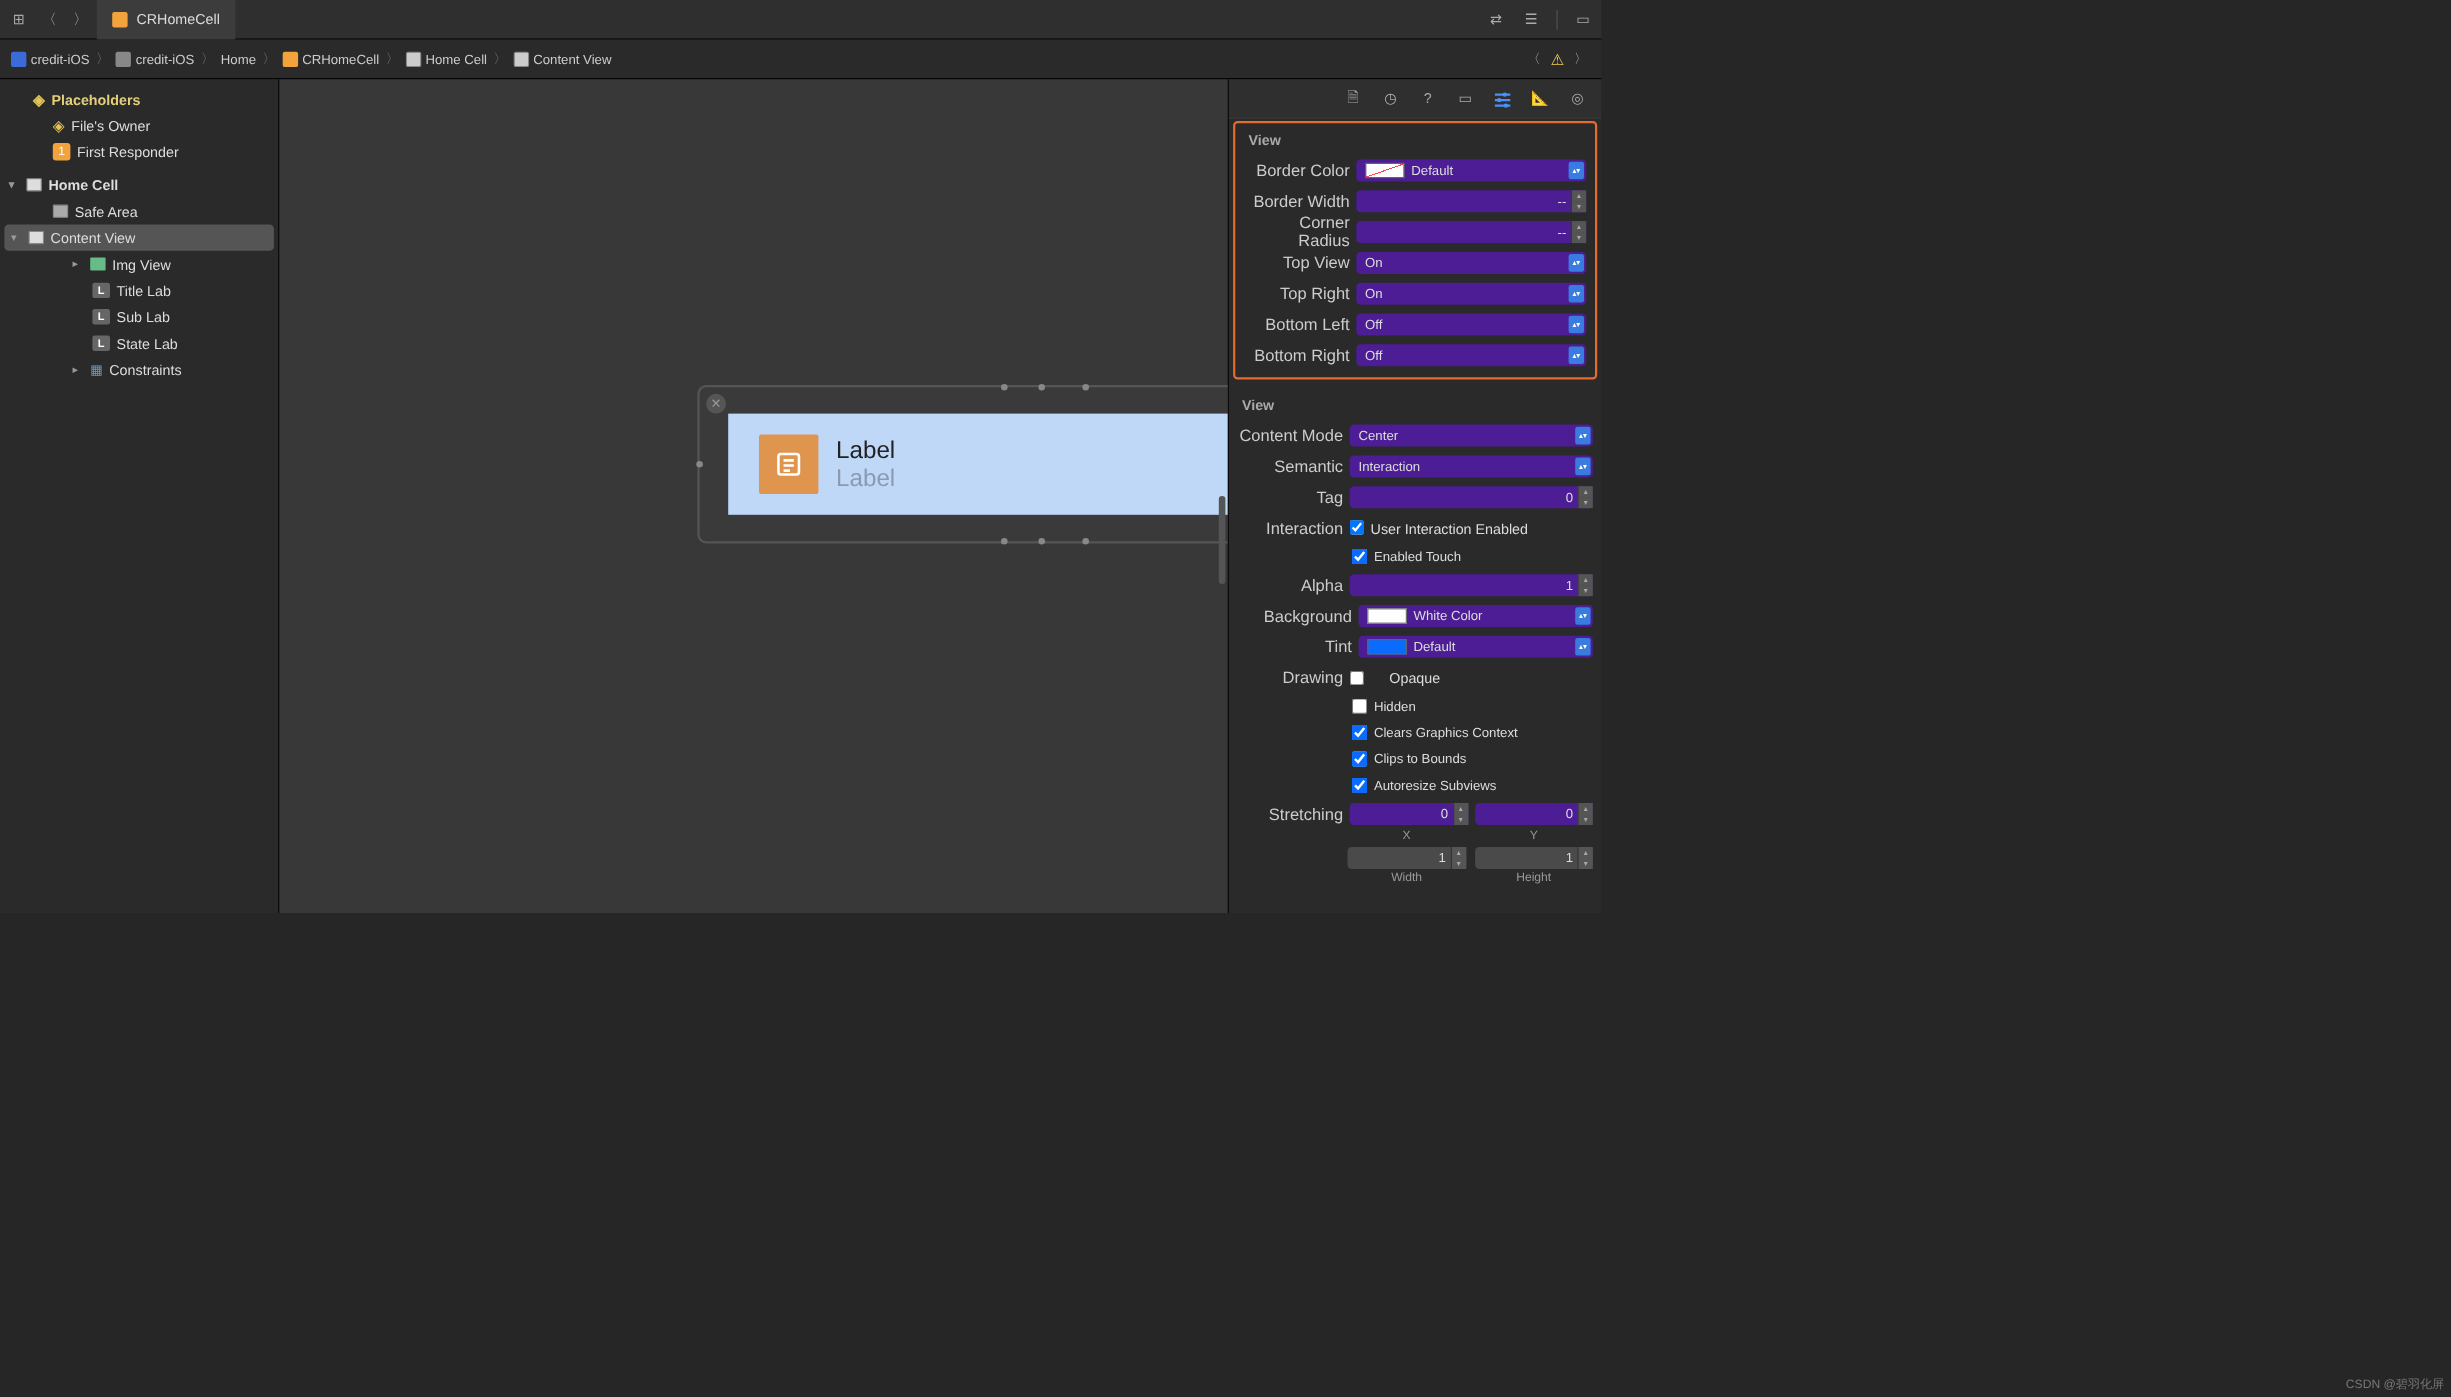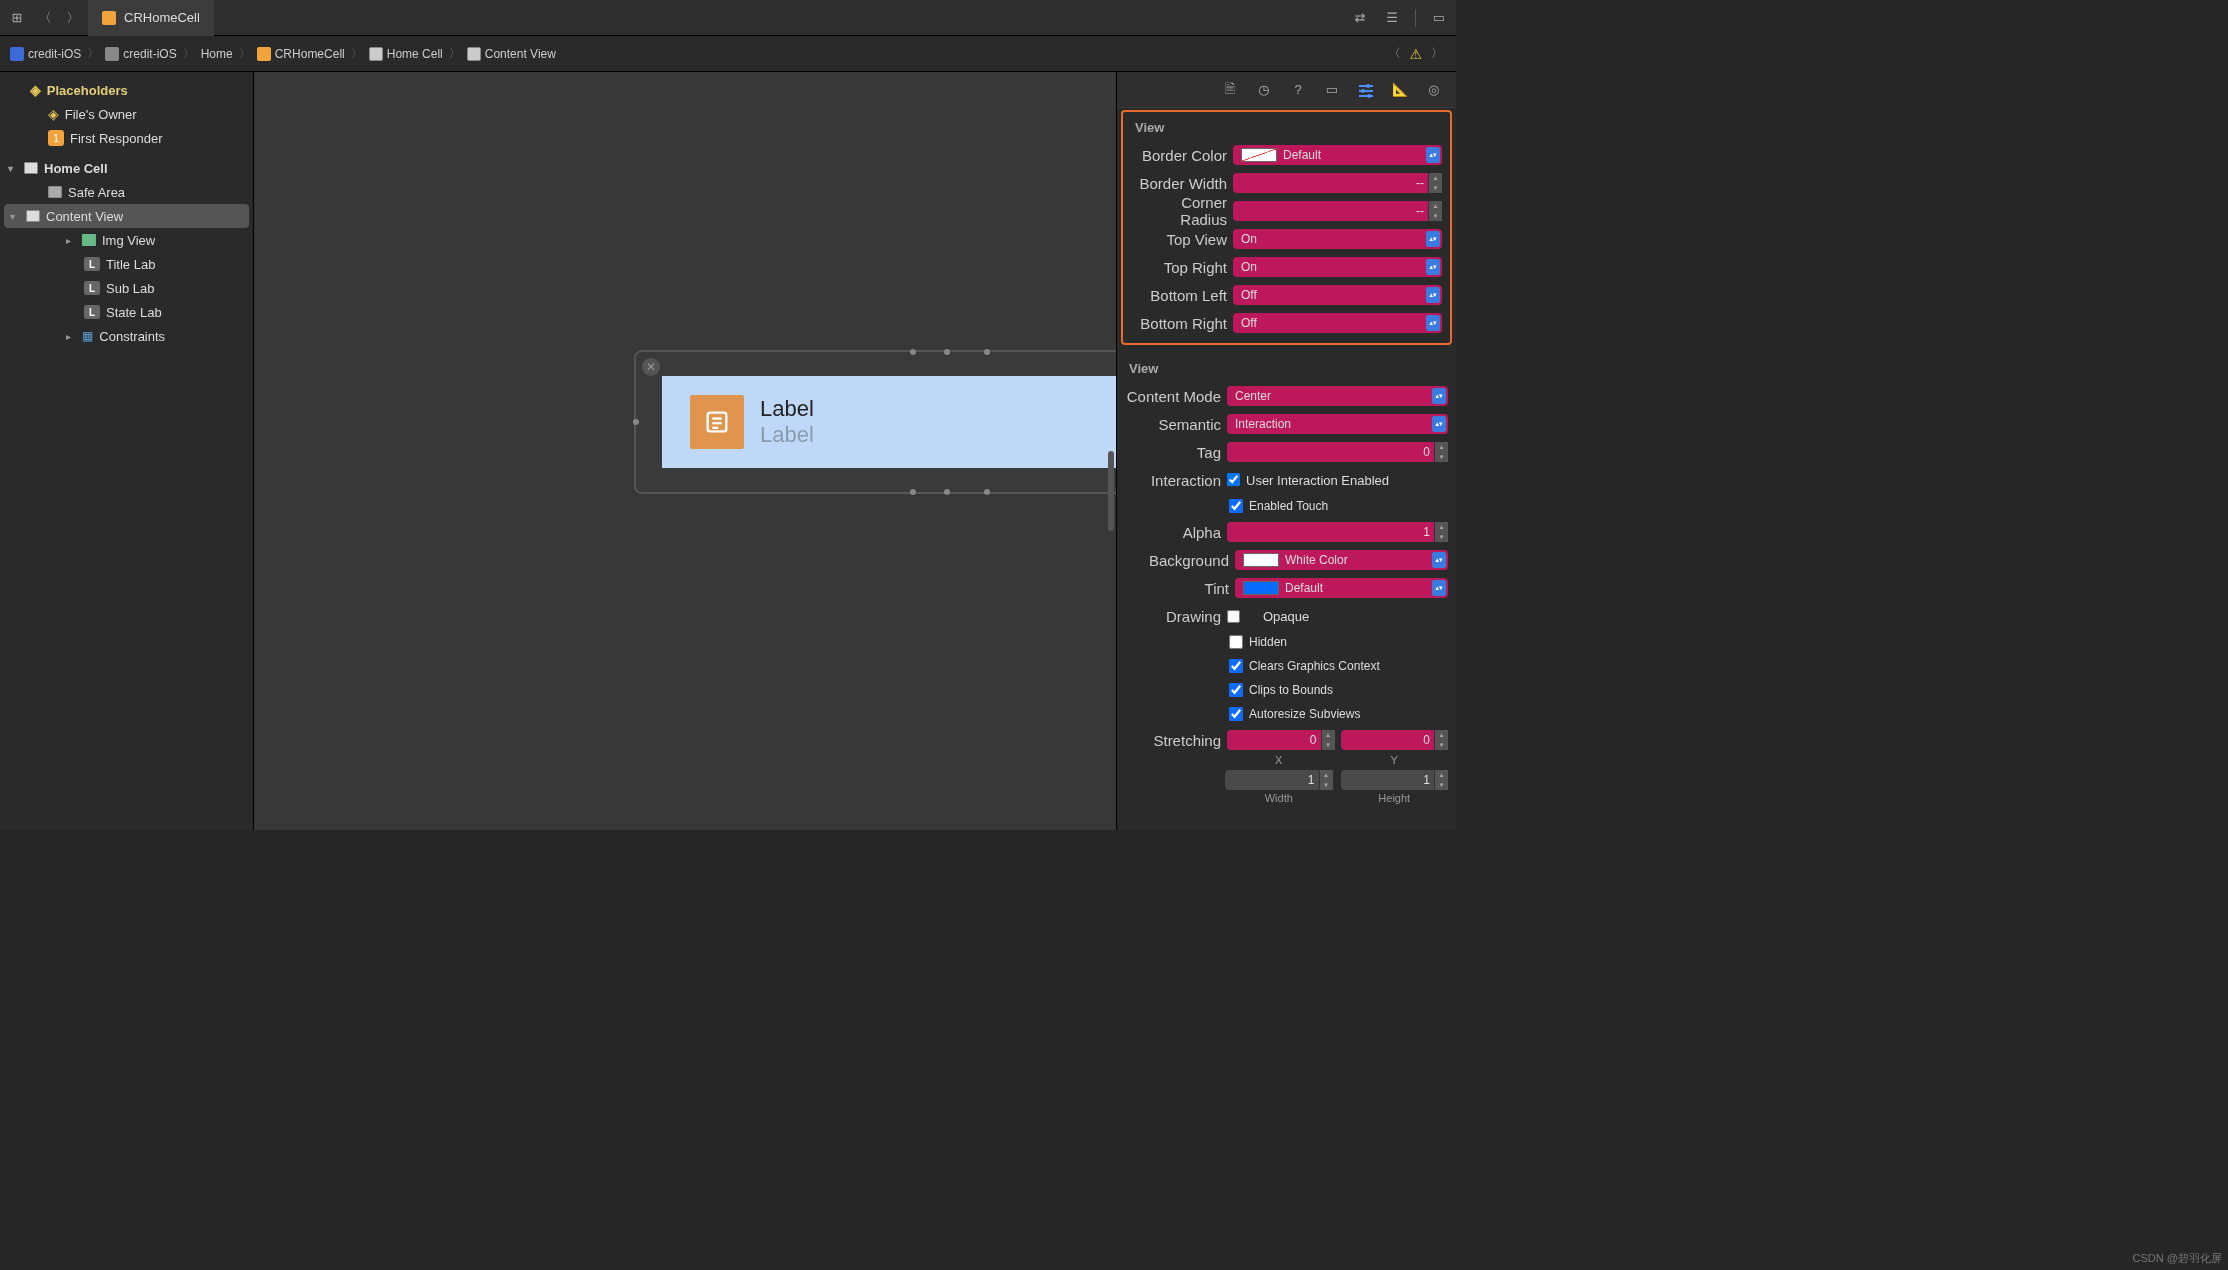--- a/index.html
+++ b/index.html
@@ -61,21 +61,21 @@
 .sel-dots { position:absolute; width:6px; height:6px; background:#888; border-radius:3px;}
 
 
 .inspector { width: 340px; background: #2a2a2a; border-left: 1px solid #000; overflow-y: auto; }
 .inspector-tabs { height: 36px; border-bottom: 1px solid #3a3a3a; display: flex; align-items: center; justify-content: flex-end; gap: 14px; padding: 0 12px; background:#2f2f2f;}
 .inspector-tabs .icon-btn { width: 20px; }
 .section-title { color: #aaa; font-size: 13px; font-weight: 600; padding: 8px 12px 6px; }
 .highlight-box { border: 2px solid #e86a2c; border-radius: 4px; margin: 2px 4px 8px 4px; padding-bottom: 6px; }
 .prop-row { display: flex; align-items: center; height: 28px; padding: 0 8px; gap: 6px; }
 .prop-row .lbl { width: 96px; text-align: right; color: #ccc; font-size: 15px; }
-.prop-row .ctrl { flex: 1; height: 20px; background: #be185d; border-radius: 4px; display: flex; align-items: center; padding: 0 8px; font-size: 12px; color: #ddd; position: relative; }
+.prop-row .ctrl { flex: 1; height: 20px; background: #4c1d95; border-radius: 4px; display: flex; align-items: center; padding: 0 8px; font-size: 12px; color: #ddd; position: relative; }
 .prop-row .ctrl.num { justify-content: flex-end; padding-right: 18px; }
 .ctrl .dd { position: absolute; right: 2px; top: 2px; bottom: 2px; width: 14px; background: #3a7be0; border-radius: 2px; display: flex; flex-direction: column; align-items: center; justify-content: center; font-size: 7px; color: #fff; }
 .ctrl .stepper { position: absolute; right: 0; top: 0; bottom: 0; width: 14px; display: flex; flex-direction: column; }
 .ctrl .stepper span { flex:1; background:#555; font-size:7px; color:#aaa; display:flex; align-items:center; justify-content:center; border-left:1px solid #333;}
 .color-swatch { width: 36px; height: 14px; border: 1px solid #666; margin-right: 6px; }
 .color-white { background: #fff; }
 .color-blue { background: #0a6cff; }
 .color-default-border { background: linear-gradient(to bottom right, #fff 48%, #f44 48%, #f44 52%, #fff 52%); }
 .check-row { display: flex; align-items: center; height: 24px; padding-left: 112px; gap: 6px; font-size: 12px; color: #ddd; }
 .check-row input { accent-color: #0a6cff; width: 14px; height: 14px; }

